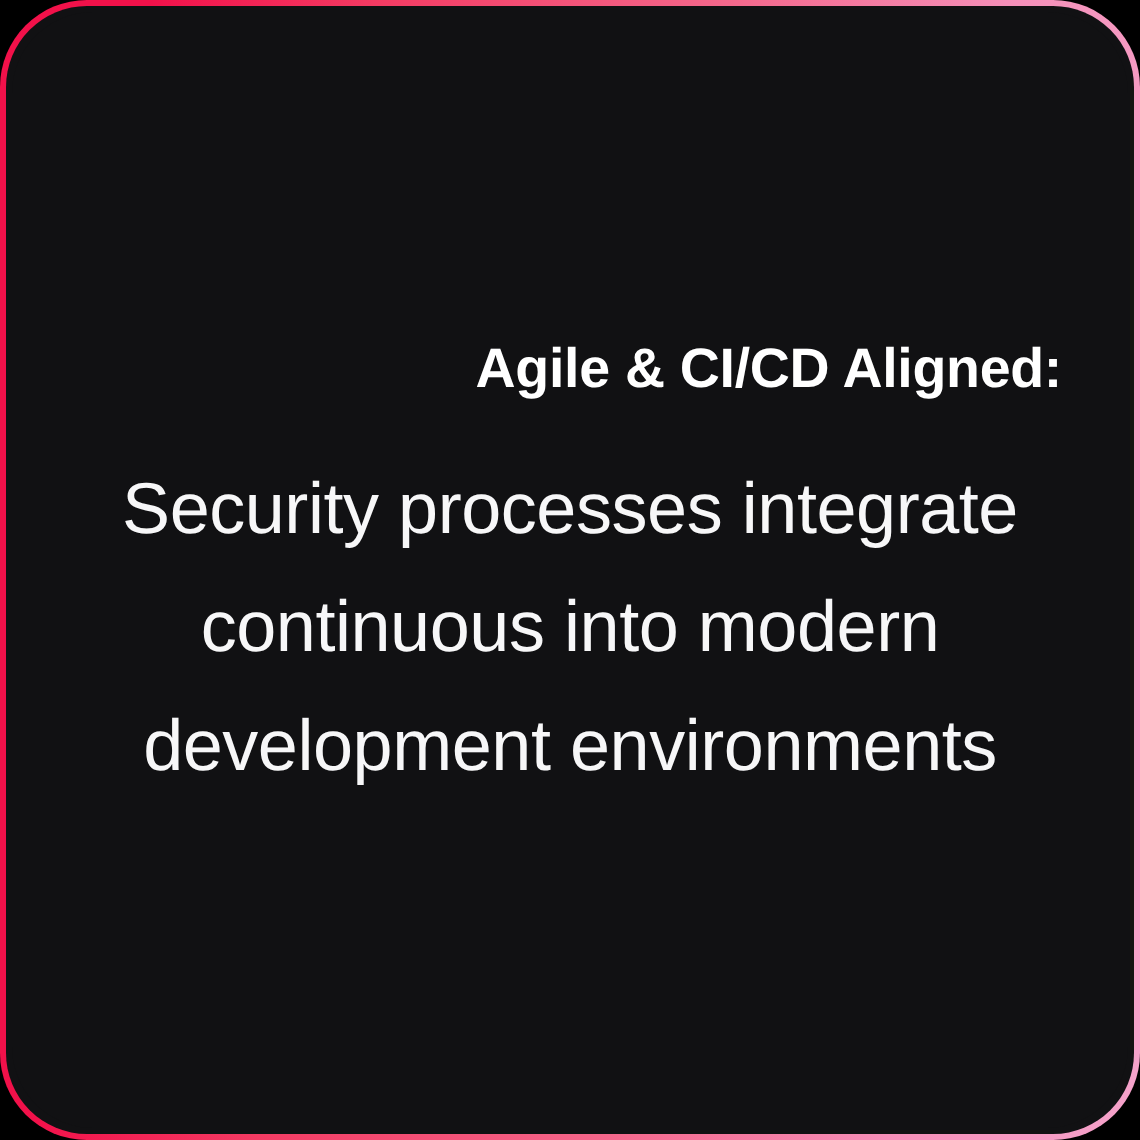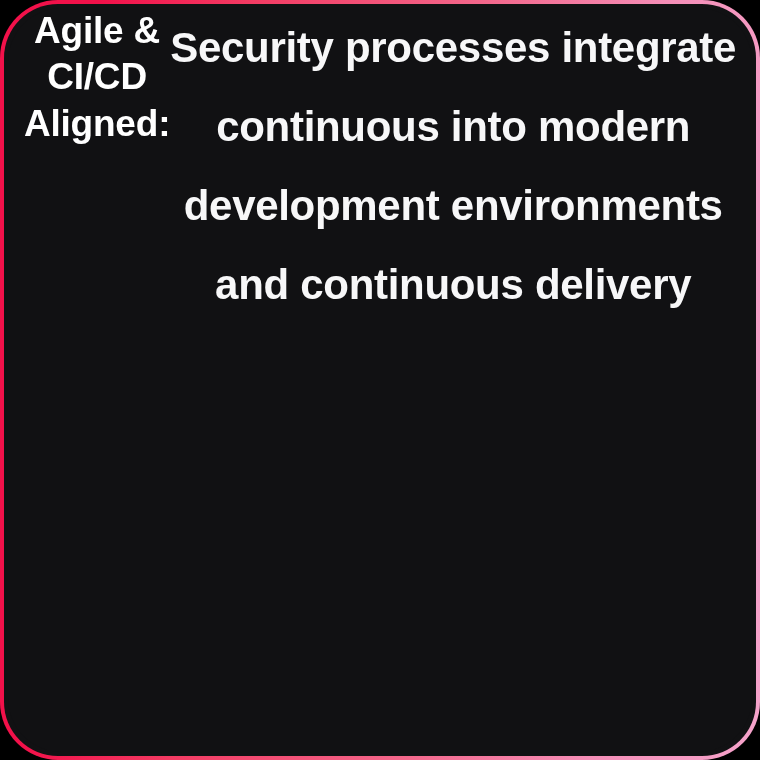--- a/index.html
+++ b/index.html
@@ -34,40 +34,41 @@
         #F5A3CB 100%) border-box;
     border: 4px solid transparent;
   }
 
   #card-body {
     width: 100%;
     height: 100%;
     border-radius: 54px;
     background: #111113;
     display: flex;
-    align-items: flex-start;
+    flex-direction: column;
+    align-items: flex-end;
     justify-content: center;
     padding: 0 44px;
     overflow: hidden;
   }
 
   #card-heading {
     color: #FFFFFF;
     font-size: 37px;
     font-weight: 700;
     line-height: 1.25;
     letter-spacing: -0.2px;
     text-align: center;
     margin-bottom: 30px;
   }
 
   #card-paragraph {
     color: #F7F7F8;
-    font-size: 42px;
-    font-weight: 700;
+    font-size: 48px;
+    font-weight: 400;
     line-height: 79px;
     letter-spacing: -0.3px;
     text-align: center;
     width: 100%;
   }
 
   .body-line {
     display: block;
     white-space: nowrap;
   }
@@ -77,17 +78,16 @@
 
 <div id="feature-card">
   <div id="card-body">
 
     <h2 id="card-heading">Agile &amp; CI/CD Aligned:</h2>
 
     <p id="card-paragraph">
       <span class="body-line">Security processes integrate</span>
       <span class="body-line">continuous into modern</span>
       <span class="body-line">development environments</span>
-      <span class="body-line">and continuous delivery</span>
     </p>
 
   </div>
 </div>
 
 </body></html>

